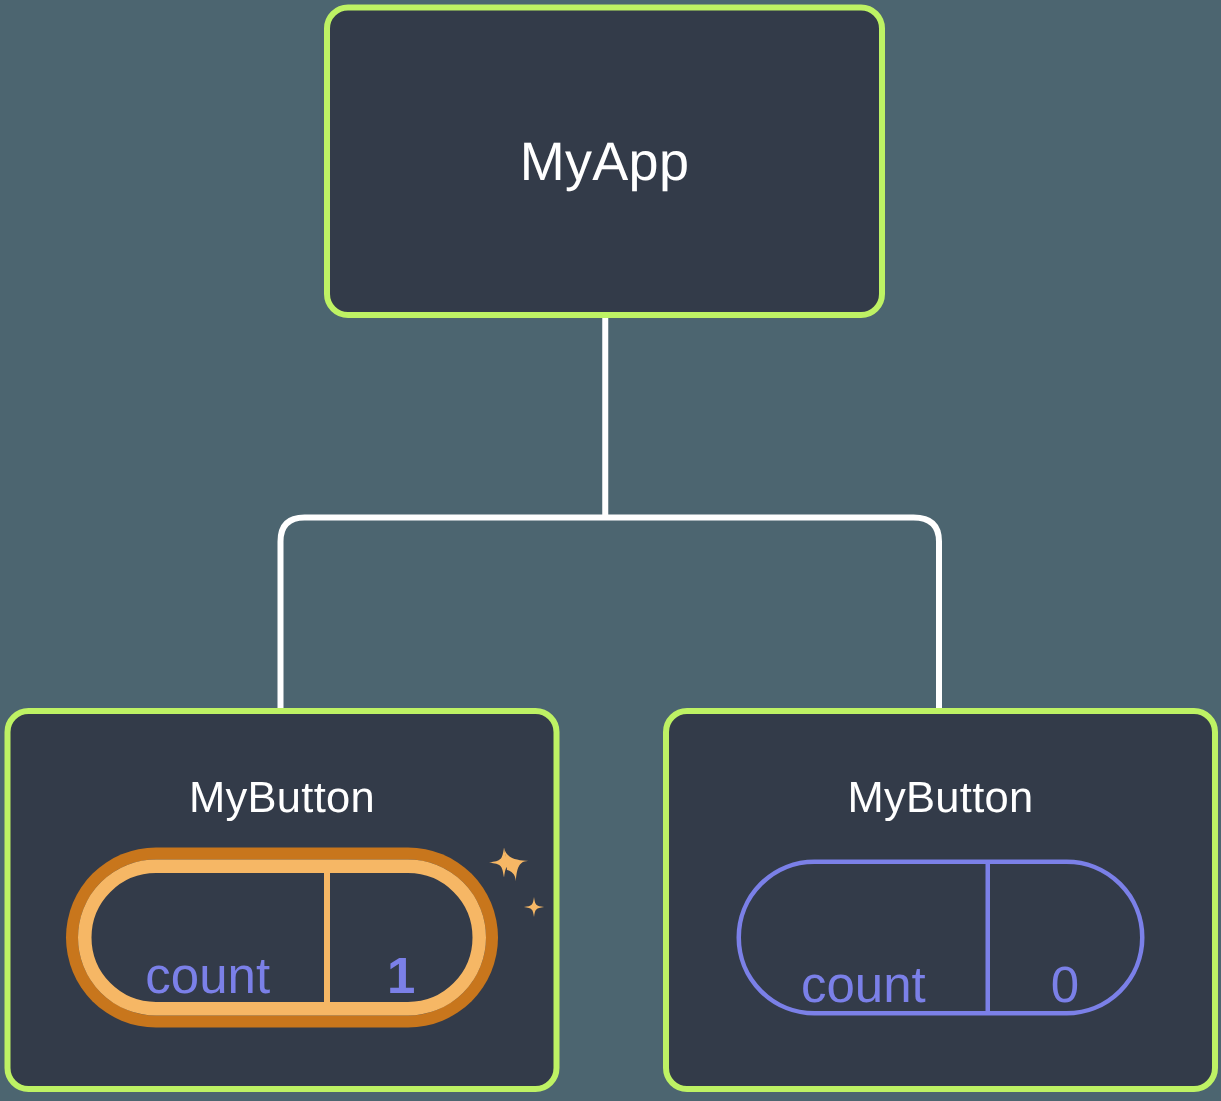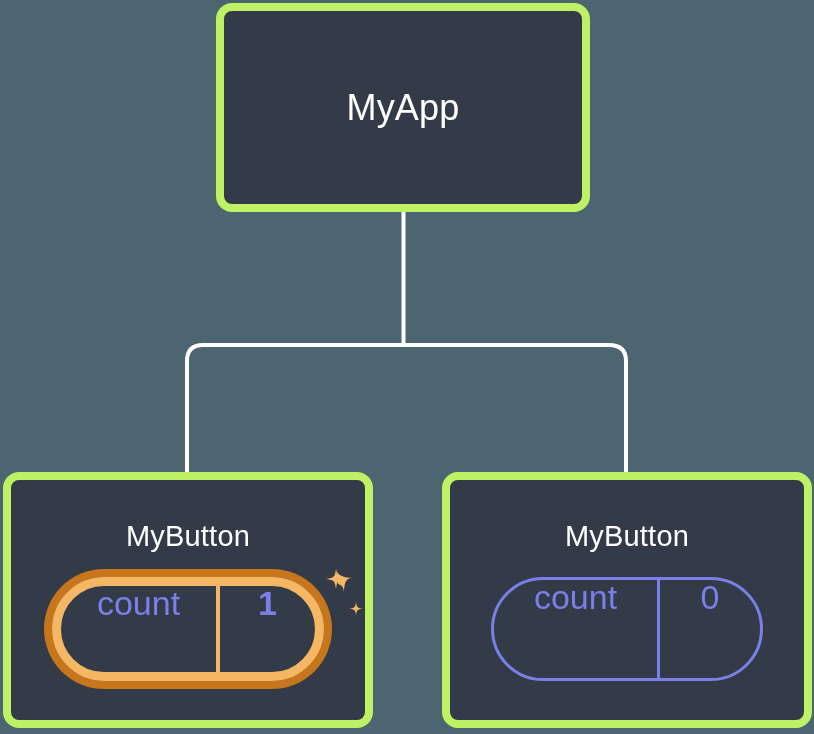--- a/index.html
+++ b/index.html
@@ -29,21 +29,21 @@
     width: 814px;
     height: 734px;
     pointer-events: none;
   }
 
   
   .node {
     position: absolute;
     box-sizing: border-box;
     background: #333b49;
-    border: 8px solid #bef264;
+    border: 4px solid #bef264;
     border-radius: 16px;
     display: flex;
     flex-direction: column;
     align-items: center;
   }
   .node-root {
     left: 216px;
     top: 3px;
     width: 374px;
     height: 209px;
@@ -85,21 +85,21 @@
   }
   .pill {
     position: absolute;
     left: 0;
     top: 0;
     box-sizing: border-box;
     width: 272px;
     height: 104px;
     border-radius: 52px;
     display: flex;
-    align-items: flex-start;
+    align-items: flex-end;
     background: transparent;
   }
   
   .pill-plain {
     border: 3px solid #7b80e8;
   }
   
   .pill-highlight {
     border: 9px solid #f6b765;
     box-shadow: 0 0 0 8px #c8761c;

